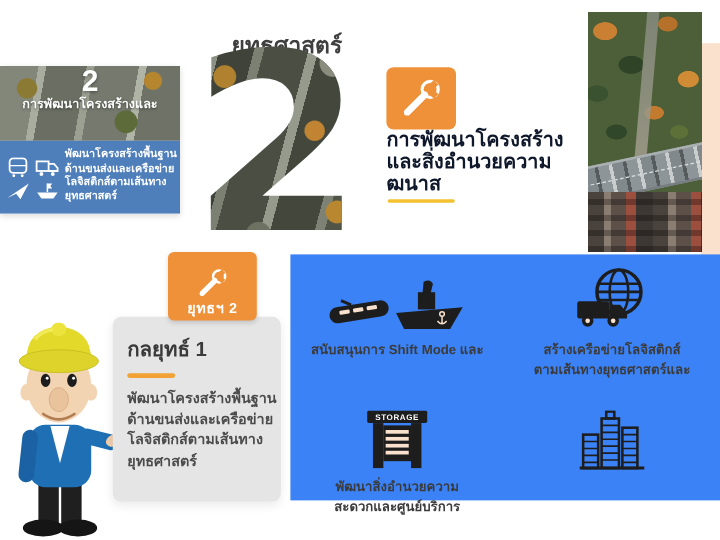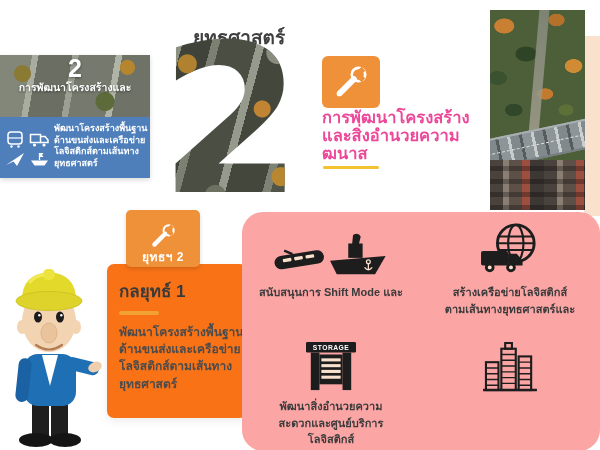--- a/index.html
+++ b/index.html
@@ -44,21 +44,21 @@
       radial-gradient(circle at 25% 55%, #92564a 0 7px, transparent 8px),
       radial-gradient(circle at 82% 78%, #b8872f 0 9px, transparent 10px),
       radial-gradient(circle at 40% 88%, #6d7162 0 10px, transparent 11px),
       linear-gradient(105deg,#565a4e 0 12%,#8d9184 12% 16%,#3f4339 16% 30%,#7c8073 30% 34%,#4a4e43 34% 52%,#969a8c 52% 56%,#43473c 56% 74%,#7e8275 74% 78%,#515548 78% 100%);
     -webkit-background-clip:text; background-clip:text; color:transparent;
   }
 
   
   .hdr-icon { left:322px; top:56px; width:58px; height:52px; background:#ef9138; border-radius:6px;
               display:flex; align-items:center; justify-content:center; }
-  .hdr-title { left:322px; top:108px; font-size:16.5px; font-weight:bold; color:#ec4899; line-height:18px; }
+  .hdr-title { left:322px; top:108px; font-size:16.5px; font-weight:bold; color:#0f172a; line-height:18px; }
   .hdr-bar { left:323px; top:166px; width:56px; height:3px; background:#f2c230; border-radius:2px; }
 
   
   .peach-strip { left:584px; top:36px; width:16px; height:180px; background:#f9e1cd; }
   .photo {
     left:490px; top:10px; width:95px; height:200px; overflow:hidden;
     background-color:#4c5f38;
     background-image:
       radial-gradient(ellipse 16px 12px at 15% 8%, #c98032 0 60%, transparent 65%),
       radial-gradient(ellipse 13px 10px at 70% 5%, #b5712a 0 60%, transparent 65%),
@@ -78,35 +78,35 @@
   .photo-city { position:absolute; bottom:0; left:0; width:100%; height:25%;
                 background-color:#6b5f58;
                 background-image:
                   repeating-linear-gradient(0deg, rgba(0,0,0,.28) 0 5px, transparent 5px 13px),
                   repeating-linear-gradient(90deg,#4a423c 0 13px,#8a7d72 13px 19px,#5d5049 19px 32px,#9c4f3e 32px 40px,#3e3835 40px 54px); }
 
   
   .worker { left:2px; top:260px; width:100px; height:190px; }
 
   
-  .badge { left:126px; top:210px; width:74px; height:57px; background:#ef9138; border-radius:5px;
+  .badge { left:140px; top:210px; width:74px; height:57px; background:#ef9138; border-radius:5px;
            display:flex; flex-direction:column; align-items:center; justify-content:flex-end;
            padding-bottom:3px; box-shadow:0 2px 4px rgba(0,0,0,.15); }
   .badge-label { font-size:12px; font-weight:bold; color:#ffffff; letter-spacing:.5px; line-height:1.1; }
 
   
-  .card { left:107px; top:264px; width:140px; height:154px; background:#f97316; border-radius:7px;
+  .card { left:94px; top:264px; width:140px; height:154px; background:#e5e5e5; border-radius:7px;
           padding:13px 12px; box-shadow:0 3px 8px rgba(0,0,0,.08); }
   .card-title { font-size:17px; font-weight:bold; color:#3a3a3a; }
   .card-bar { width:40px; height:3.5px; background:#f2a234; margin:7px 0 9px 0; border-radius:2px; }
   .card-body { font-size:12px; font-weight:bold; line-height:1.45; color:#4b4b4b; }
   .card-body div { white-space:nowrap; }
 
   
-  .panel { left:242px; top:212px; width:358px; height:239px; background:#fca5a5; border-radius:21px;
+  .panel { left:242px; top:212px; width:358px; height:205px; background:#3b82f6; border-radius:0;
            display:grid; grid-template-columns:178px 1fr; grid-template-rows:118px 1fr; padding-top:10px; }
   .cell { display:flex; flex-direction:column; align-items:center; }
   .cell-icon { height:56px; display:flex; align-items:flex-end; justify-content:center; margin-bottom:6px; }
   .cell-icon.short { height:52px; }
   .cell-text { font-size:11px; font-weight:bold; color:#3b3b3b; text-align:center; line-height:1.5; }
 </style>
 </head>
 <body>
 
 <div class="canvas">
@@ -280,21 +280,20 @@
           <rect x="15" y="13" width="24" height="31" fill="#1d1d1d"></rect>
           <rect x="17" y="17" width="20" height="3.2" fill="#f9e1cd"></rect>
           <rect x="17" y="23" width="20" height="3.2" fill="#f9e1cd"></rect>
           <rect x="17" y="29" width="20" height="3.2" fill="#f9e1cd"></rect>
           <rect x="17" y="35" width="20" height="3.2" fill="#f9e1cd"></rect>
         </svg>
       </div>
       <div class="cell-text">
         <div>พัฒนาสิ่งอำนวยความ</div>
         <div>สะดวกและศูนย์บริการ</div>
-        <div>โลจิสติกส์</div>
       </div>
     </div>
 
     <div class="cell">
       <div class="cell-icon short">
         <svg width="58" height="50" viewBox="0 0 58 52">
           <g fill="none" stroke="#1d1d1d" stroke-width="2.2">
             <rect x="4" y="21" width="13" height="29"></rect>
             <path d="M4 27 H17 M4 33 H17 M4 39 H17 M4 45 H17" stroke-width="1.4"></path>
             <rect x="20" y="7" width="15" height="43"></rect>

